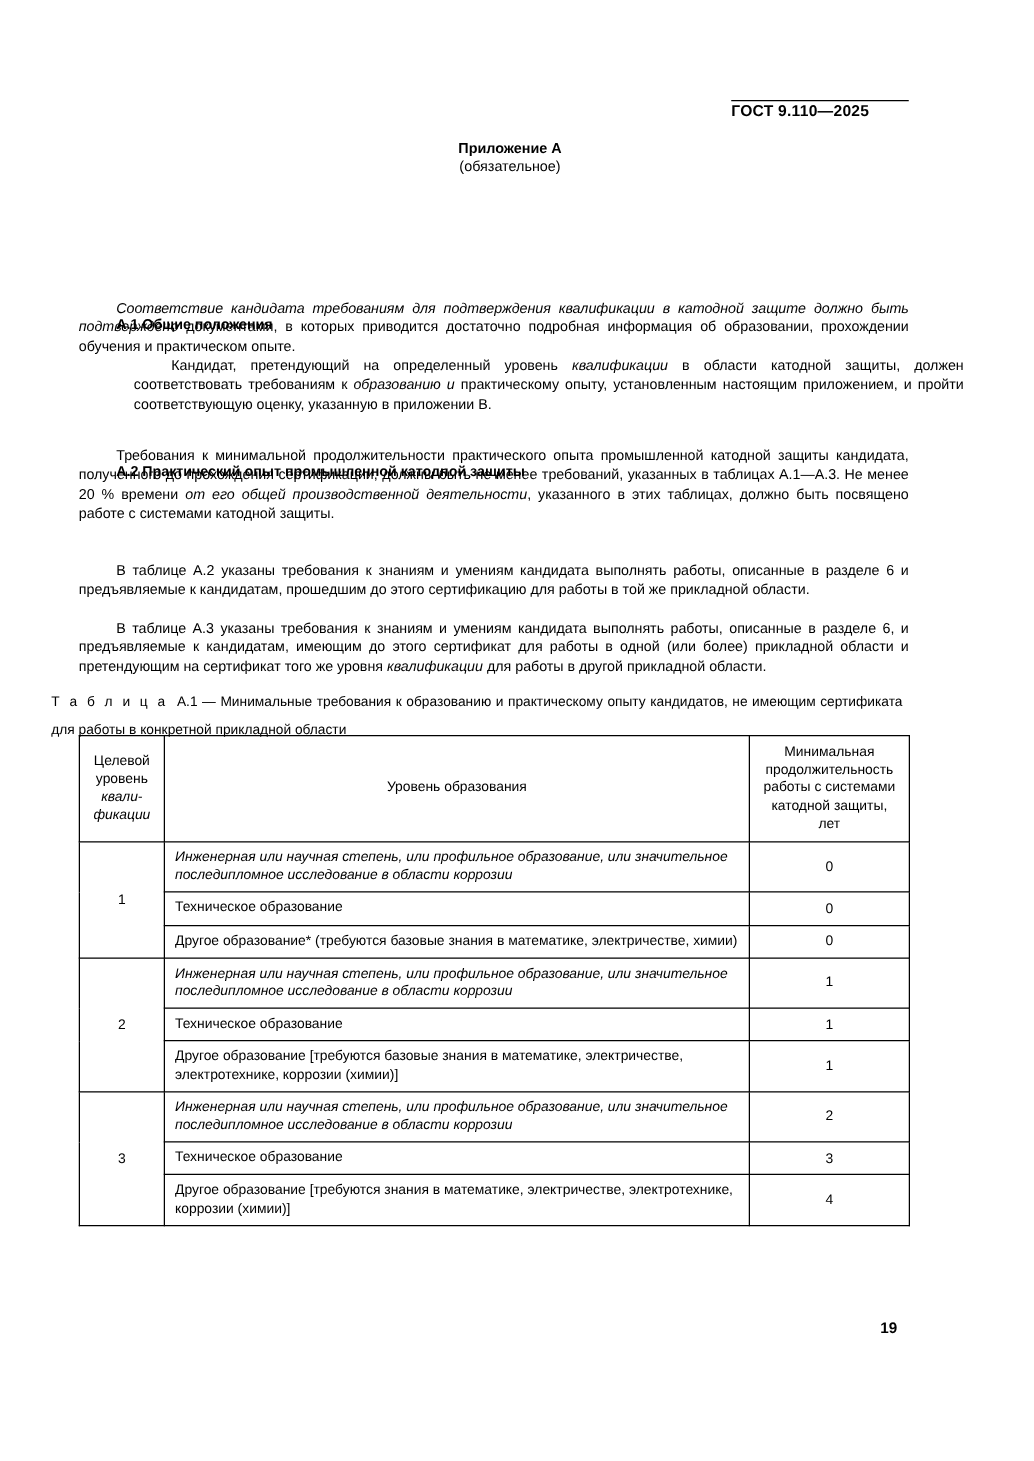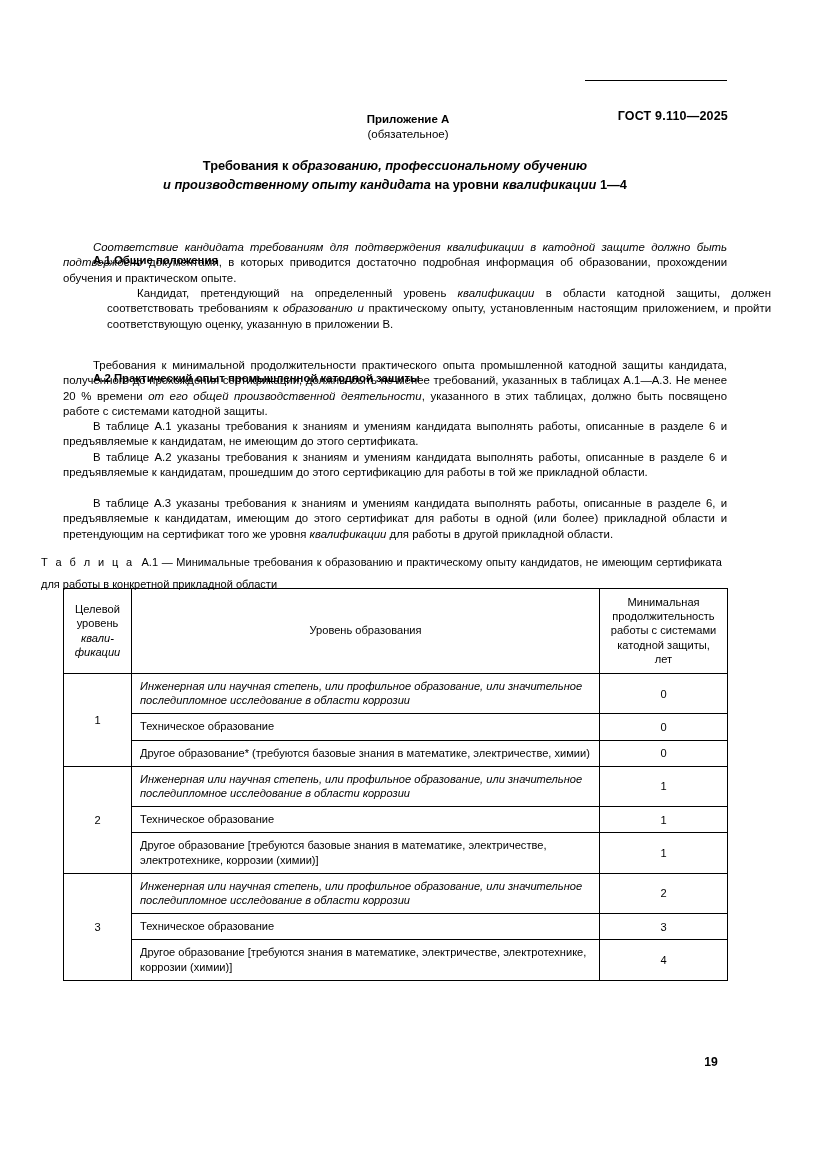--- a/index.html
+++ b/index.html
@@ -23,26 +23,25 @@
   .header-rule {
     position:absolute;
     left:585px; top:80px;
     width:142px; height:0;
     border-top:1.2px solid #000;
   }
   .header-title {
     position:absolute;
     left:585px; top:82px;
     width:143px;
-    text-align:right;
+    text-align:left;
     font-size:12.5px;
     font-weight:bold;
     letter-spacing:0.2px;
     white-space:nowrap;
-    margin-top:27px;
   }
 
   
   .annex-block {
     position:absolute;
     left:76px; top:112px;
     width:664px;
     text-align:center;
   }
   .annex-line1 {
@@ -168,36 +167,31 @@
 <div class="page">
 
   <div class="header-rule"></div>
   <div class="header-title">ГОСТ 9.110—2025</div>
 
   <div class="annex-block">
     <div class="annex-line1">Приложение А</div>
     <div class="annex-line2">(обязательное)</div>
   </div>
 
-  <div class="main-title">
-    <span>Требования к </span><i>образованию, профессиональному обучению</i><br>
-    <i>и производственному опыту кандидата</i><span> на уровни </span><i>квалификации</i><span> 1—4</span>
-  </div>
 
   <div class="sec-head" id="sec-a1">А.1 Общие положения</div>
 
   <div class="para" id="p1"><i>Соответствие кандидата требованиям для подтверждения квалификации в катодной защите должно быть подтверждено</i><span> документами, в которых приводится достаточно подробная информация об образовании, прохождении обучения и практическом опыте.</span></div>
 
   <div class="para" id="p2"><span>Кандидат, претендующий на определенный уровень </span><i>квалификации</i><span> в области катодной защиты, должен соответствовать требованиям к </span><i>образованию и</i><span> практическому опыту, установленным настоящим приложением, и пройти соответствующую оценку, указанную в приложении В.</span></div>
 
   <div class="sec-head" id="sec-a2">А.2 Практический опыт промышленной катодной защиты</div>
 
   <div class="para" id="p3"><span>Требования к минимальной продолжительности практического опыта промышленной катодной защиты кандидата, полученного до прохождения сертификации, должны быть не менее требований, указанных в таблицах А.1—А.3. Не менее 20 % времени </span><i>от его общей производственной деятельности</i><span>, указанного в этих таблицах, должно быть посвящено работе с системами катодной защиты.</span></div>
 
-  <div class="para" id="p4">В таблице А.1 указаны требования к знаниям и умениям кандидата выполнять работы, описанные в разделе 6 и предъявляемые к кандидатам, не имеющим до этого сертификата.</div>
 
   <div class="para" id="p5">В таблице А.2 указаны требования к знаниям и умениям кандидата выполнять работы, описанные в разделе 6 и предъявляемые к кандидатам, прошедшим до этого сертификацию для работы в той же прикладной области.</div>
 
   <div class="para" id="p6"><span>В таблице А.3 указаны требования к знаниям и умениям кандидата выполнять работы, описанные в разделе 6, и предъявляемые к кандидатам, имеющим до этого сертификат для работы в одной (или более) прикладной области и претендующим на сертификат того же уровня </span><i>квалификации</i><span> для работы в другой прикладной области.</span></div>
 
   <div class="table-caption"><span class="tbl-word">Т а б л и ц а</span>&nbsp;&nbsp;<span>А.1</span><span> — Минимальные требования к образованию и практическому опыту кандидатов, не имеющим сертификата для работы в конкретной прикладной области</span></div>
 
   <div class="tbl-wrap">
     <table class="gost">
       <colgroup>

